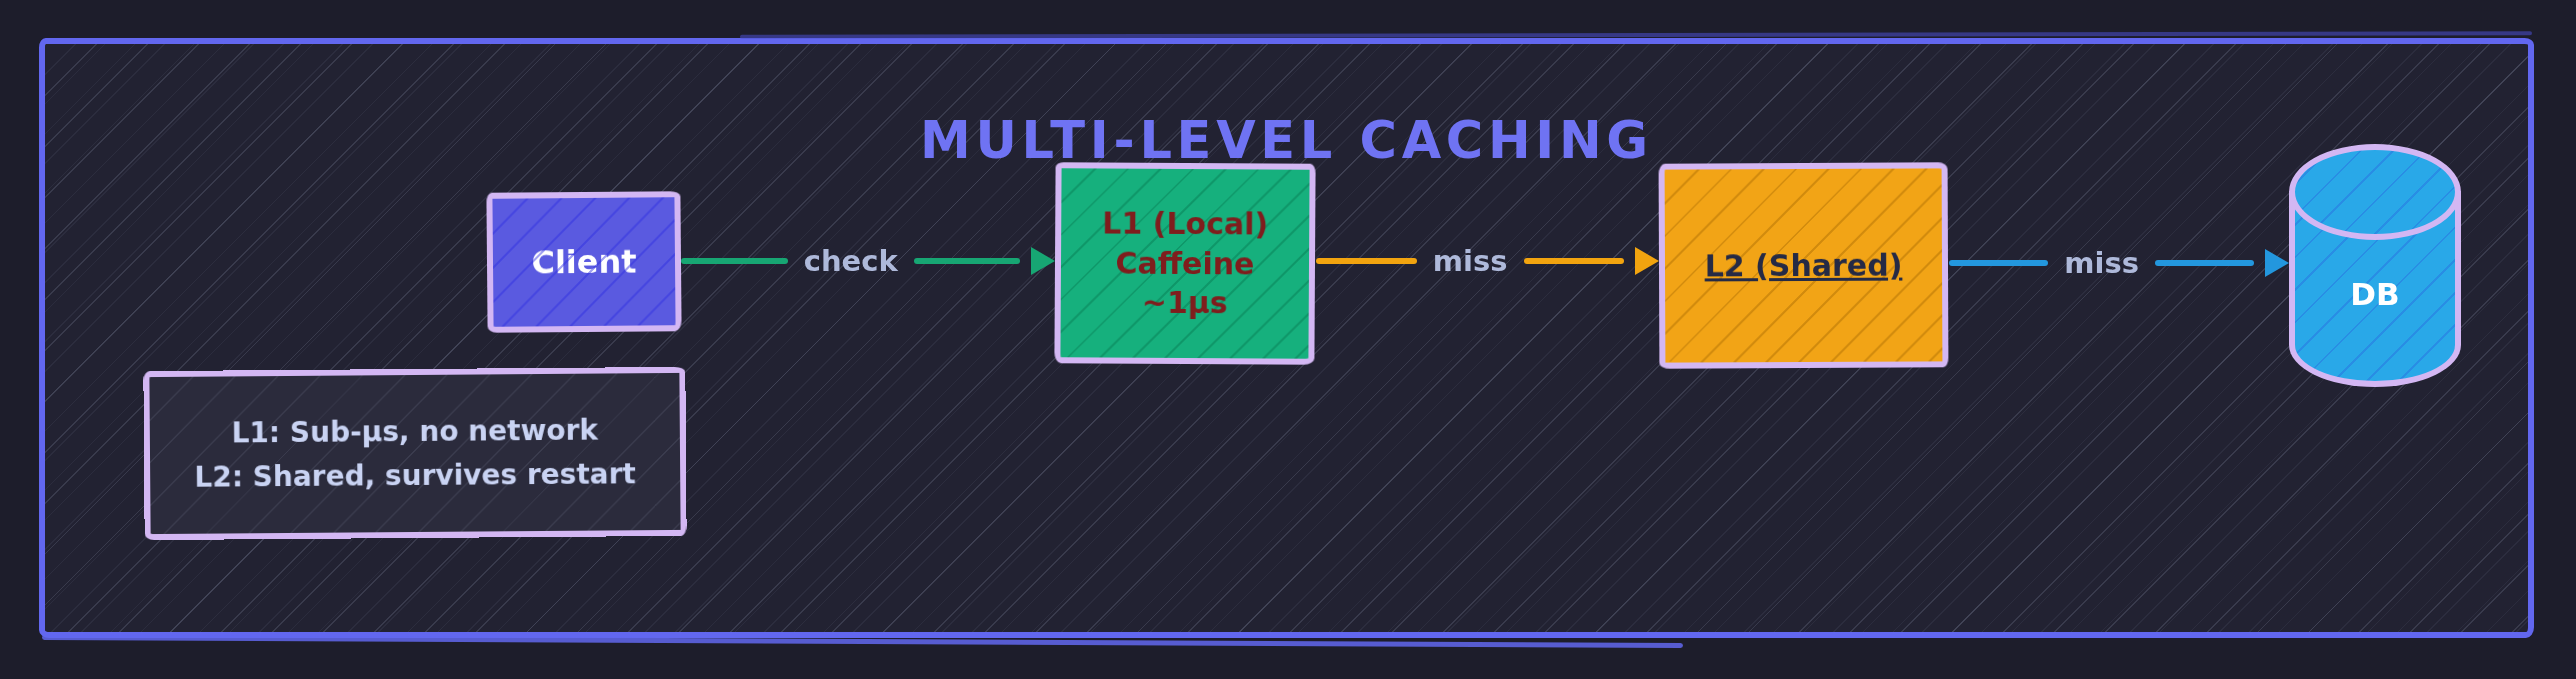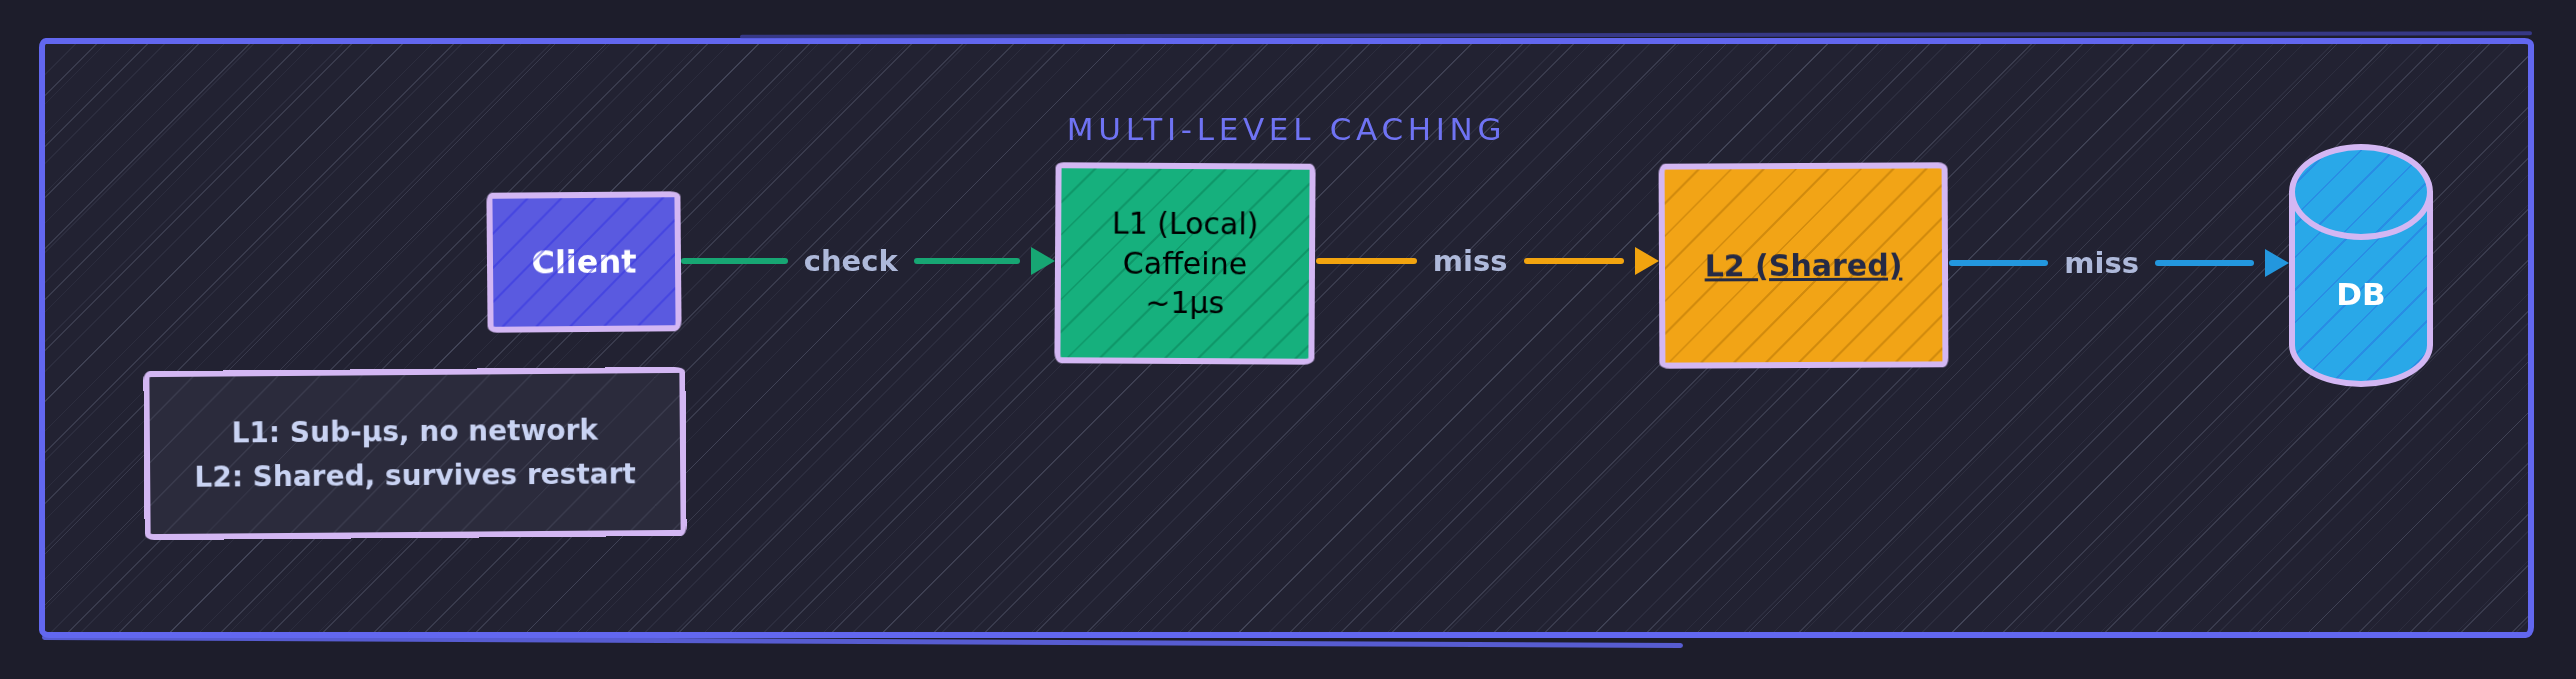--- a/index.html
+++ b/index.html
@@ -26,21 +26,21 @@
     background:#4a4fd0; opacity:.55; transform:rotate(-0.12deg); border-radius:2.7px;
   }
   .frame::after { 
     content:""; position:absolute; left:-2.7px; right:34%; bottom:-12px; height:4.7px;
     background:#6267ef; opacity:.85; transform:rotate(0.28deg); border-radius:2.7px;
   }
 
   
   .title {
     position:absolute; left:50%; top:67px; transform:translateX(-50%);
-    font-size:31px; font-weight:normal; letter-spacing:4.7px;
+    font-size:51px; font-weight:bold; letter-spacing:4.7px;
     color:#6f73f3; white-space:nowrap;
   }
 
   
   .node {
     position:absolute;
     border:6.7px solid #d3b7f3;
     display:flex; align-items:center; justify-content:center;
     text-align:center;
   }
@@ -63,21 +63,21 @@
   .node-l1 {
     left:1055px; top:163px; width:260px; height:201px;
     background:#16b07d;
     border-radius:8px 5.4px 10.8px 6.7px / 5.4px 9.4px 6.7px 10.8px;
     transform:rotate(0.35deg);
   }
   .node-l1::before {
     background:repeating-linear-gradient(135deg, rgba(6,120,80,0.45) 0 2px, transparent 2px 23px);
     border-radius:inherit;
   }
-  .node-l1 .node-text { font-size:30px; font-weight:normal; color:#000000; line-height:1.32; position:relative; }
+  .node-l1 .node-text { font-size:30px; font-weight:bold; color:#7f1d1d; line-height:1.32; position:relative; }
 
   .node-l2 {
     left:1659px; top:163px; width:289px; height:205px;
     background:#f2a416;
     border-radius:6.7px 9.4px 5.4px 10.8px / 10.8px 6.7px 9.4px 5.4px;
     transform:rotate(-0.25deg);
   }
   .node-l2::before {
     background:repeating-linear-gradient(135deg, rgba(160,100,0,0.40) 0 2px, transparent 2px 23px);
     border-radius:inherit;
@@ -92,21 +92,21 @@
     transform:rotate(-0.45deg);
   }
   .note::before {
     background:repeating-linear-gradient(135deg, rgba(168,178,205,0.12) 0 1.3px, transparent 1.3px 30px);
     border-radius:inherit;
   }
   .note .note-text { font-size:28px; font-weight:bold; color:#c9d3f3; line-height:1.55; position:relative; }
 
   
   .db {
-    position:absolute; left:2289px; top:144px; width:144px; height:243px;
+    position:absolute; left:2289px; top:144px; width:172px; height:243px;
   }
   .db-body {
     position:absolute; left:0; right:0; top:47px; bottom:0;
     background:
       repeating-linear-gradient(135deg, rgba(40,80,220,0.30) 0 2px, transparent 2px 23px),
       #29a8e8;
     border-left:6px solid #d3b7f3;
     border-right:6px solid #d3b7f3;
     border-bottom:6px solid #d3b7f3;
     border-bottom-left-radius:50% 42px;

